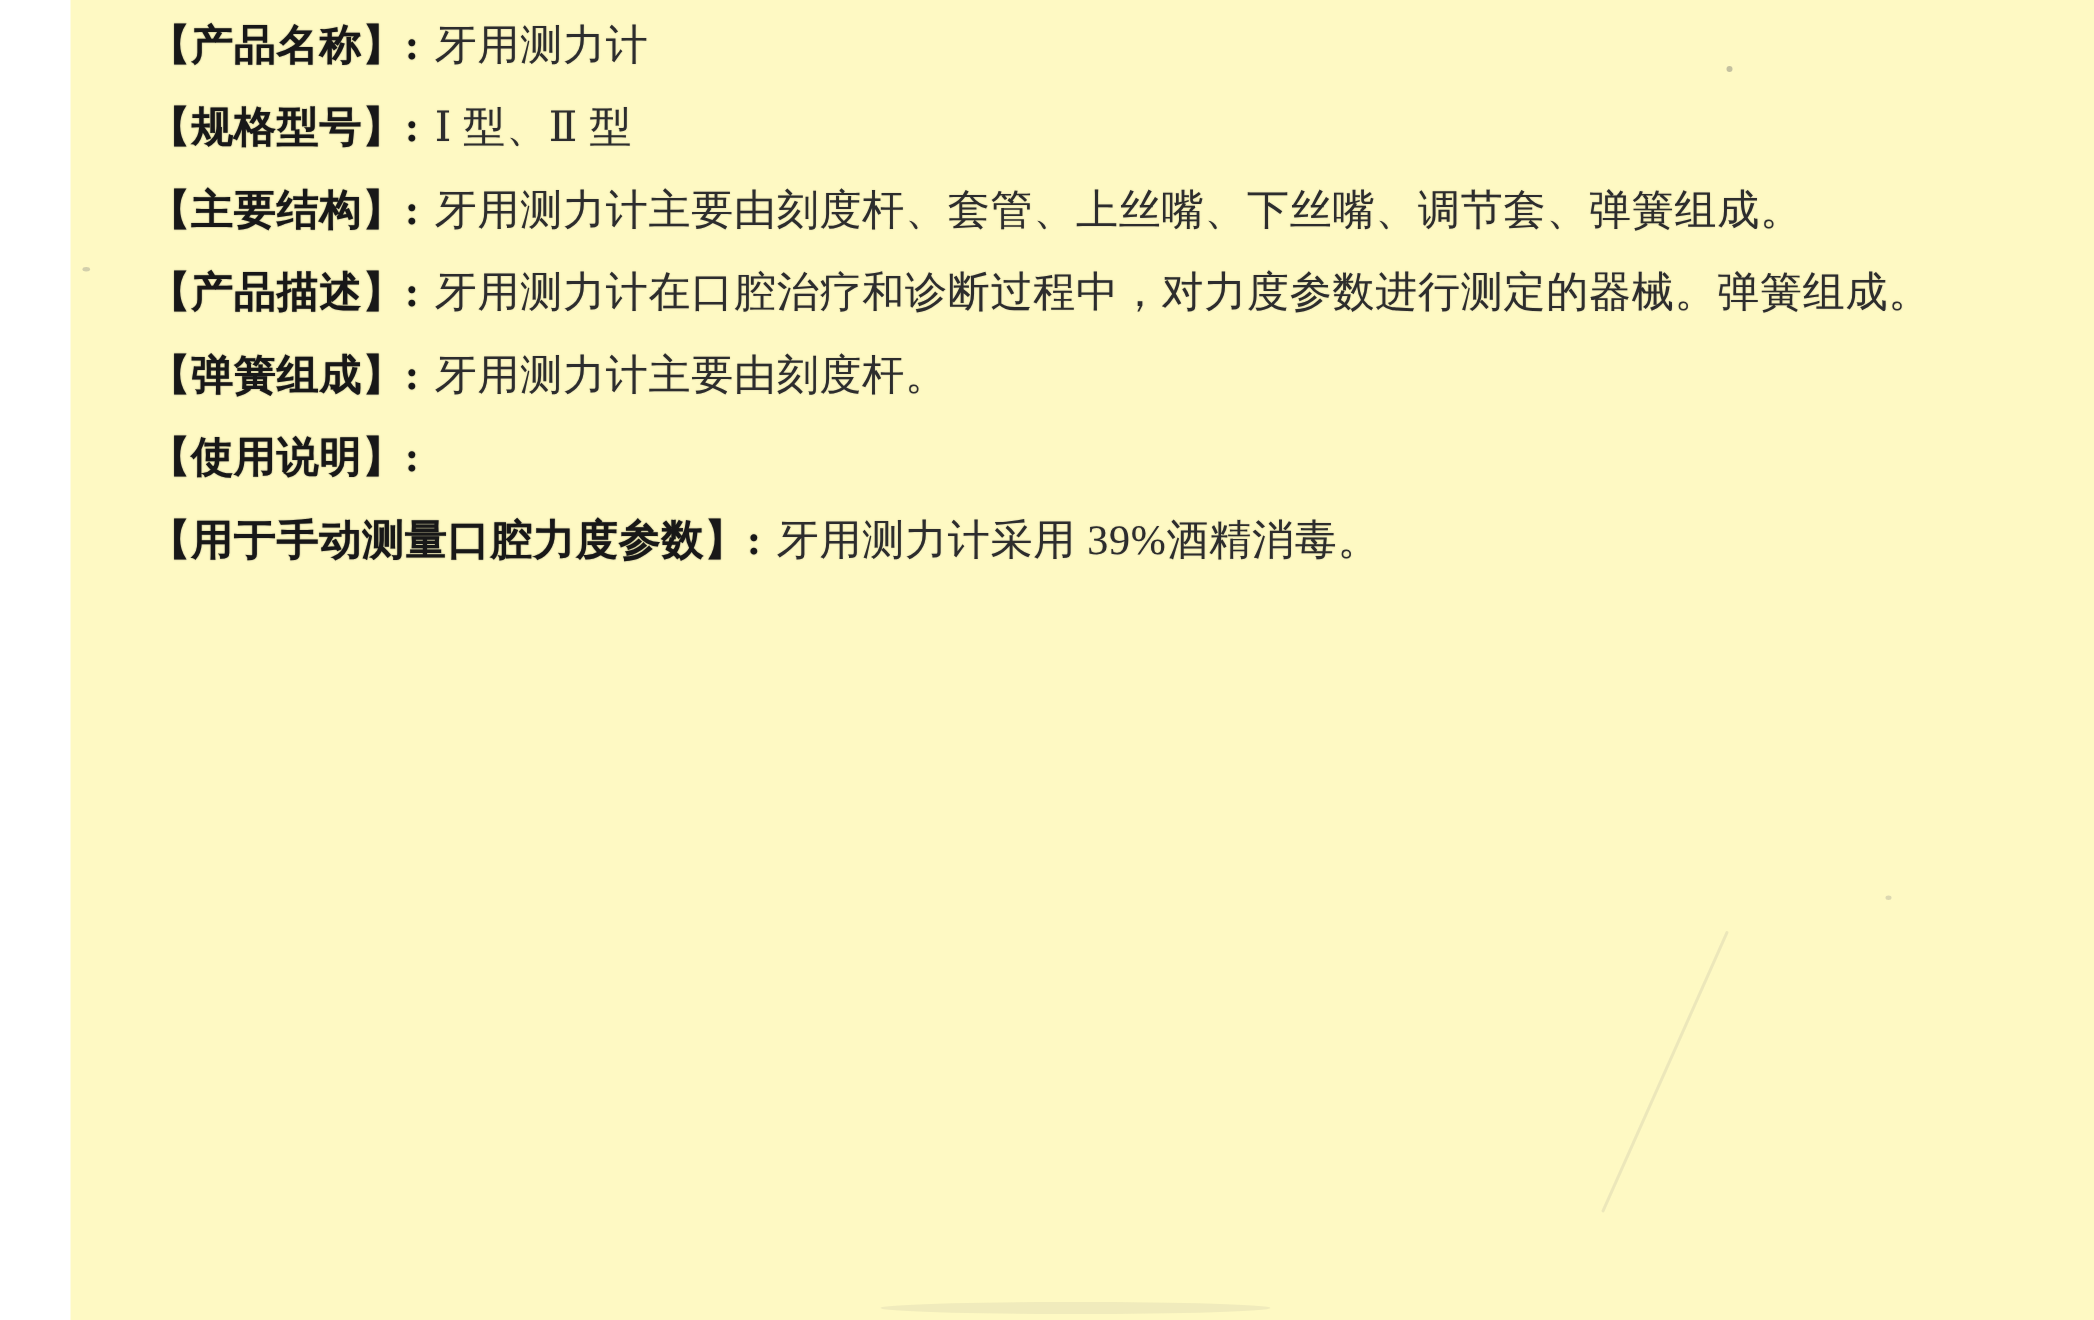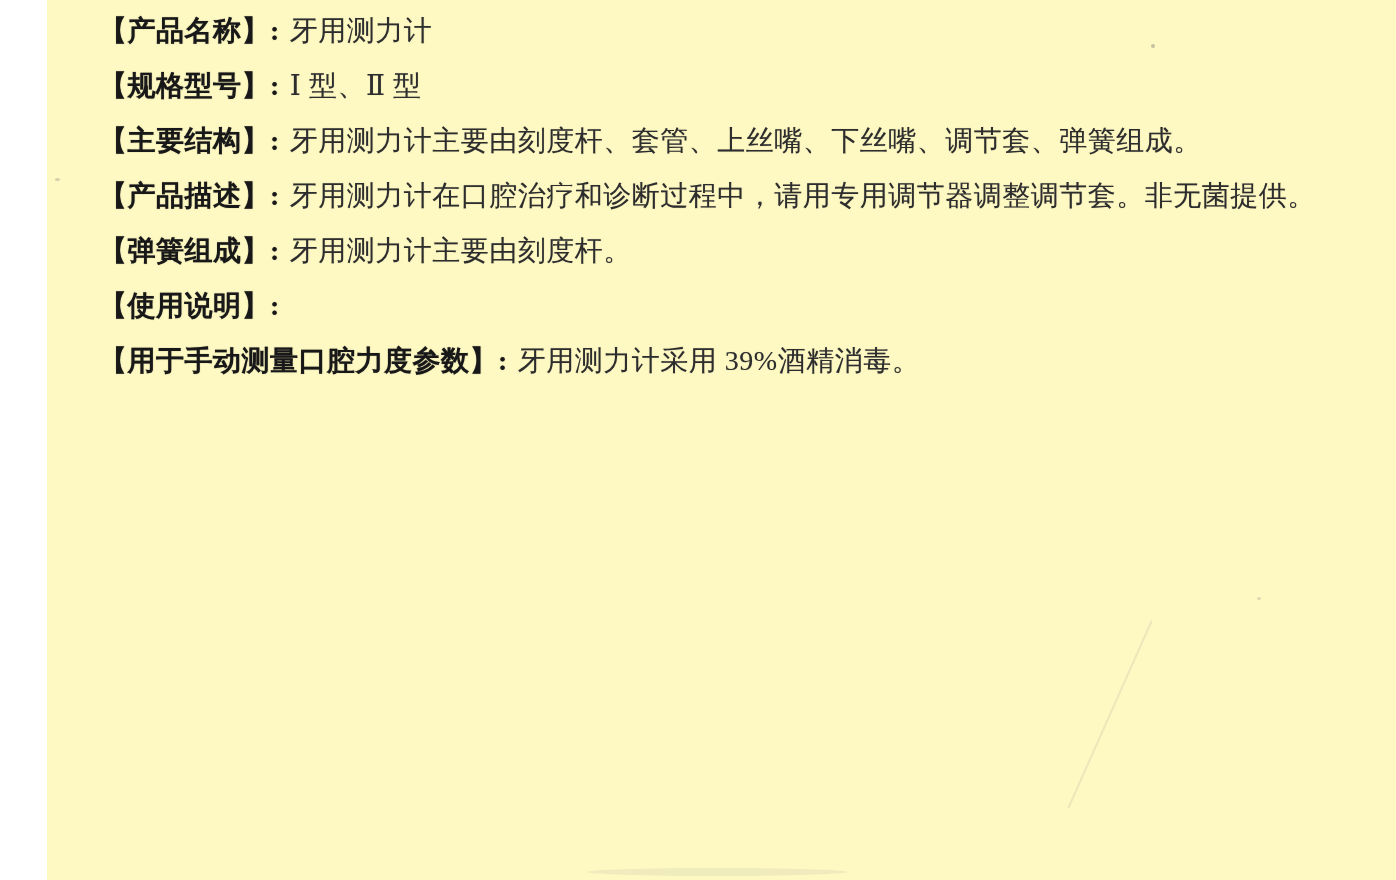--- a/index.html
+++ b/index.html
@@ -72,21 +72,21 @@
 
 <div class="page">
   <div class="doc">
 
     <p class="para head"><span class="lbl">【产品名称】:</span><span class="txt">牙用测力计</span></p>
 
     <p class="para head"><span class="lbl">【规格型号】:</span><span class="txt">Ⅰ 型、Ⅱ 型</span></p>
 
     <p class="para head"><span class="lbl">【主要结构】:</span><span class="txt">牙用测力计主要由刻度杆、套管、上丝嘴、下丝嘴、调节套、弹簧组成。</span></p>
 
-    <p class="para head"><span class="lbl">【产品描述】:</span><span class="txt">牙用测力计在口腔治疗和诊断过程中，请用专用调节器调整调节套。非无菌提供。</span></p>
+    <p class="para head"><span class="lbl">【产品描述】:</span><span class="txt">牙用测力计在口腔治疗和诊断过程中，对力度参数进行测定的器械。弹簧组成。</span></p>
 
     <p class="para head"><span class="lbl">【弹簧组成】:</span><span class="txt">牙用测力计主要由刻度杆。</span></p>
 
 
     <p class="para head"><span class="lbl">【使用说明】:</span><span class="txt"></span></p>
 
 
 
 
     <p class="para head"><span class="lbl">【用于手动测量口腔力度参数】:</span><span class="txt">牙用测力计采用 39%酒精消毒。</span></p>

